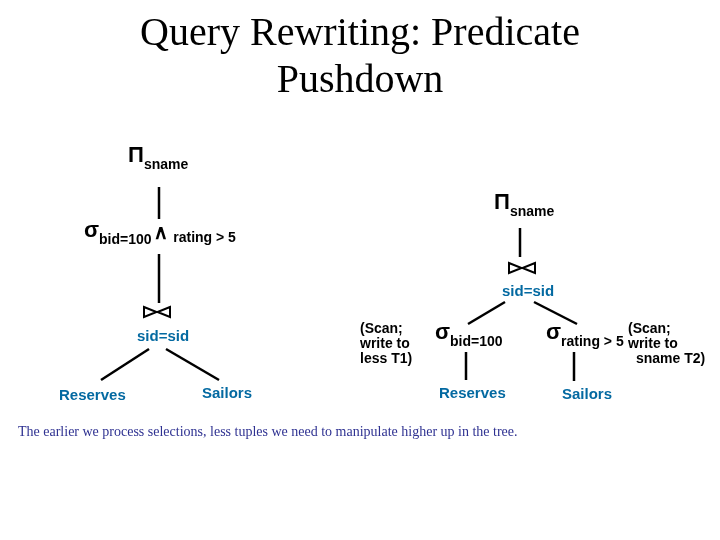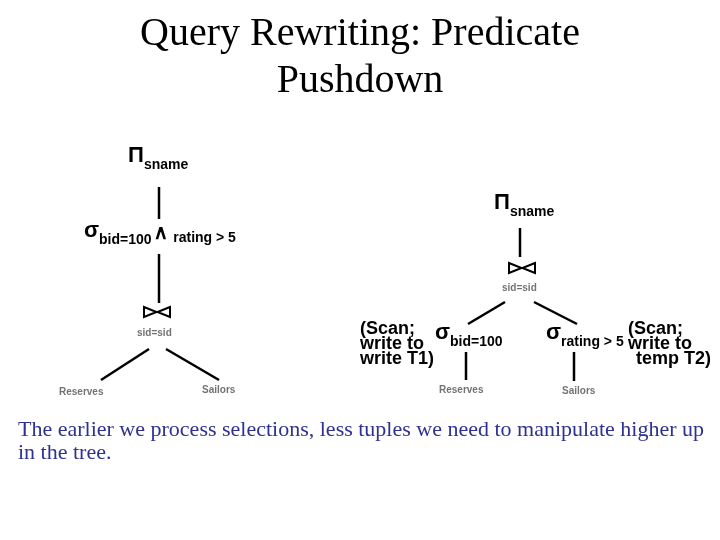--- a/index.html
+++ b/index.html
@@ -30,43 +30,43 @@
 
   .node { position: absolute; white-space: nowrap; font-weight: bold; color: #000; }
   .op   { font-size: 22px; }
   .sub  { font-size: 14px; position: relative; top: 7px; text-align: right; }
   .and  { font-size: 20px; position: relative; top: 2px; padding: 0 2px; }
   .cond2 { font-size: 14px; position: relative; top: 5px; padding-left: 3px; }
 
   .joincond, .leaf {
     position: absolute;
     font-weight: bold;
-    font-size: 10px;
+    font-size: 15px;
     white-space: nowrap;
-    color: #737373;
+    color: #0369a1;
   }
   .note {
     position: absolute;
     font-weight: bold;
-    font-size: 18px;
+    font-size: 14px;
     line-height: 15px;
     white-space: nowrap;
     color: #000;
   }
   .note .indent { padding-left: 8px; }
   .bowtie { position: absolute; }
 
   .bottom {
     position: absolute;
     left: 18px;
     top: 417px;
     width: 694px;
     font-family: "Liberation Serif", serif;
-    font-size: 22px;
-    line-height: 23px;
+    font-size: 14px;
+    line-height: 29px;
   }
   .observation { color: var(--note-blue, #2E3191); }
   .question    { color: var(--note-red, #C62222); }
 </style>
 </head>
 <body>
 
 <div class="slide">
 
   <div class="title">
@@ -115,35 +115,35 @@
     <svg class="bowtie" style="left:507px; top:261px" width="30" height="14" viewBox="0 0 30 14">
       <path d="M2,2 L14.5,7 L2,12 Z" fill="#ffffff" stroke="#000000" stroke-width="2"></path>
       <path d="M28,2 L15.5,7 L28,12 Z" fill="#ffffff" stroke="#000000" stroke-width="2"></path>
     </svg>
 
     <div class="joincond" style="left:502px; top:282px">sid=sid</div>
 
     <div class="note" style="left:360px; top:321px">
       <div>(Scan;</div>
       <div>write to</div>
-      <div>write T1)</div>
+      <div>less T1)</div>
     </div>
 
     <div class="node" style="left:435px; top:319px">
       <span class="op">σ</span><span class="sub">bid=100</span>
     </div>
 
     <div class="node" style="left:546px; top:319px">
       <span class="op">σ</span><span class="sub">rating &gt; 5</span>
     </div>
 
     <div class="note" style="left:628px; top:321px">
       <div>(Scan;</div>
       <div>write to</div>
-      <div class="indent">temp T2)</div>
+      <div class="indent">sname T2)</div>
     </div>
 
     <div class="leaf" style="left:439px; top:384px">Reserves</div>
     <div class="leaf" style="left:562px; top:385px">Sailors</div>
   </div>
 
   <div class="bottom">
     <div class="observation">The earlier we process selections, less tuples we need to manipulate higher up in the tree.</div>
   </div>
 

